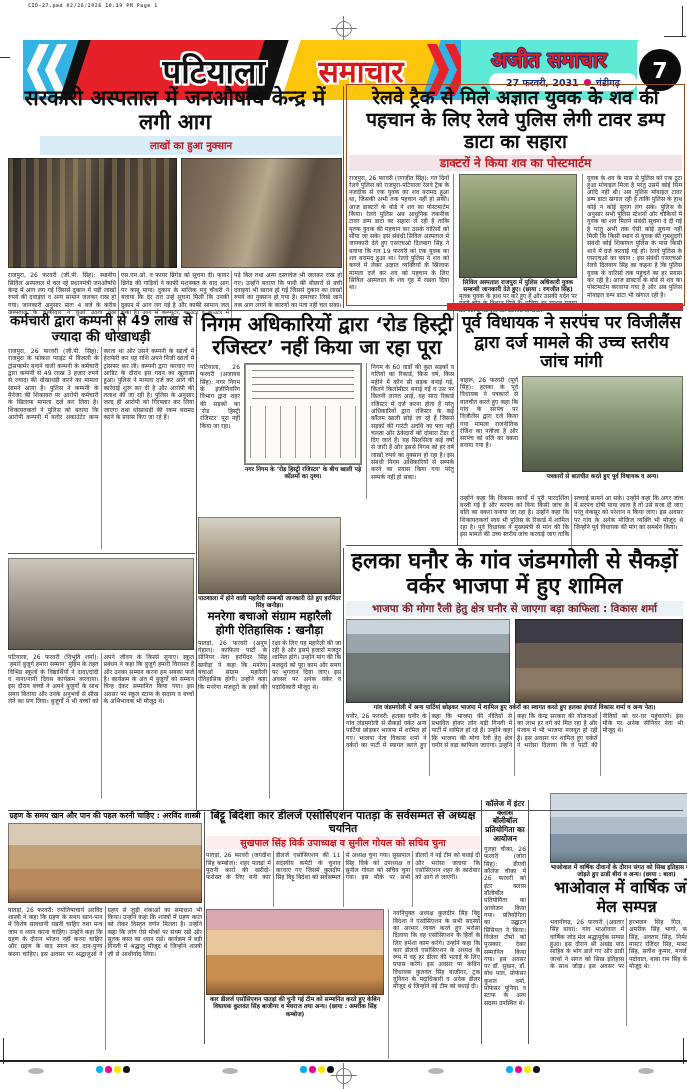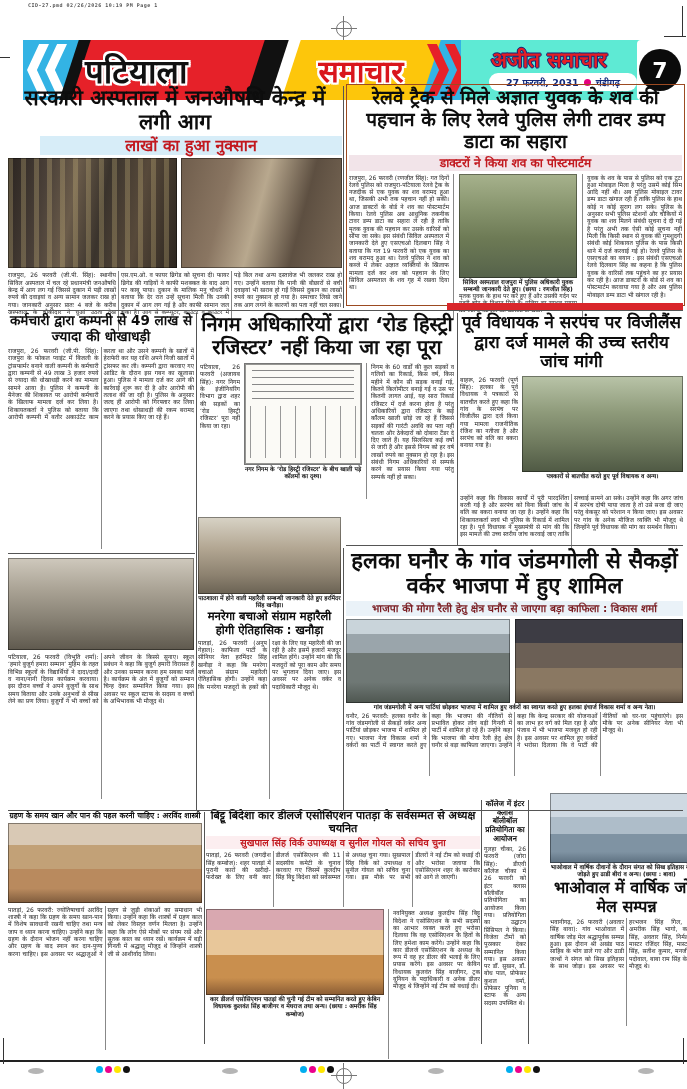--- a/index.html
+++ b/index.html
@@ -15,21 +15,21 @@
   .cropmark{position:absolute;background:#333;}
   
   .masthead{position:absolute;left:23px;top:40px;width:660px;height:60px;display:flex;}
   .mh-banner{position:relative;flex:0 0 438px;background:#33b3e4;overflow:hidden;}
   .chevL{position:absolute;top:4px;width:22px;height:52px;background:#fff;
          clip-path:polygon(100% 0,55% 0,0 50%,55% 100%,100% 100%,45% 50%);}
   .blackband{position:absolute;top:-6px;width:26px;height:72px;background:#111;transform:skewX(-18deg);}
   .redpanel{position:absolute;left:58px;top:-6px;width:180px;height:72px;background:#e62129;transform:skewX(-18deg);}
   .whiteband{position:absolute;top:-6px;width:14px;height:72px;background:#fff;transform:skewX(-18deg);}
   .yellowpanel{position:absolute;left:268px;top:-6px;width:140px;height:72px;background:#fdc60b;transform:skewX(-18deg);}
-  .mh-patiala{position:absolute;left:62px;top:8px;width:180px;text-align:left;font-size:33px;font-weight:bold;color:#111;
+  .mh-patiala{position:absolute;left:62px;top:8px;width:180px;text-align:right;font-size:33px;font-weight:bold;color:#111;
          text-shadow:-2px 0 #fff,2px 0 #fff,0 -2px #fff,0 2px #fff,-2px -2px #fff,2px 2px #fff,-2px 2px #fff,2px -2px #fff;}
   .mh-samachar{position:absolute;left:258px;top:10px;width:160px;text-align:center;font-size:30px;font-weight:bold;color:#d9161c;
          text-shadow:-2px 0 #fff,2px 0 #fff,0 -2px #fff,0 2px #fff,-2px -2px #fff,2px 2px #fff,-2px 2px #fff,2px -2px #fff;}
   .chevR{position:absolute;top:4px;width:22px;height:52px;background:#e62129;
          clip-path:polygon(0 0,45% 0,100% 50%,45% 100%,0 100%,55% 50%);}
   .mh-brand{position:relative;flex:1;background:#5eead4;border-radius:0 6px 6px 0;}
   .brand-title{position:absolute;left:0;right:46px;top:5px;text-align:center;font-size:21px;font-weight:bold;color:#e31e25;
          text-shadow:-1px 0 #13297a,1px 0 #13297a,0 -1px #13297a,0 1px #13297a;}
   .datepill{position:absolute;left:28px;top:33px;width:148px;height:18px;background:#fff;border-radius:9px;
          display:flex;align-items:center;justify-content:center;gap:5px;font-size:9.5px;font-weight:bold;color:#13297a;}
@@ -115,21 +115,21 @@
         <span>चंडीगढ़</span>
       </div>
       <div class="pgbox">
         <div class="pgcircle">7</div>
       </div>
     </div>
   </div>
 
   <div class="art" style="left:8px;top:86px;width:334px;">
     <div class="hl hl-xl">सरकारी अस्पताल में जनऔषधि केन्द्र में लगी आग</div>
-    <div class="subbar" style="background:#d7edf8;font-size:16px;height:19px;line-height:19px;margin-top:2px;margin-left:32px;">लाखों का हुआ नुक्सान</div>
+    <div class="subbar" style="background:#d7edf8;font-size:10px;height:19px;line-height:19px;margin-top:2px;margin-left:32px;">लाखों का हुआ नुक्सान</div>
     <div style="display:flex;gap:4px;margin-top:3px;">
       <div class="photo p-fire" style="flex:1.05;height:110px;"></div>
       <div class="photo p-men" style="flex:1;height:110px;"></div>
     </div>
     <div class="body cols3" style="height:60px;margin-top:3px;">राजपुरा, 26 फरवरी (जी.पी. सिंह): स्थानीय सिविल अस्पताल में चल रहे प्रधानमंत्री जनऔषधि केन्द्र में आग लग गई जिससे दुकान में पड़ी लाखों रुपये की दवाइयां व अन्य सामान जलकर राख हो गया। जानकारी अनुसार प्रातः 4 बजे के करीब अस्पताल के चौकीदार ने धुआं उठता देख एस.एम.ओ. व फायर ब्रिगेड को सूचना दी। फायर ब्रिगेड की गाड़ियों ने काफी मशक्कत के बाद आग पर काबू पाया। दुकान के मालिक मनु चौधरी ने बताया कि देर रात उन्हें सूचना मिली कि उनकी दुकान में आग लग गई है और काफी सामान जल चुका है। आग से कम्प्यूटर, काउंटर व काउंटर में पड़े बिल तथा अन्य दस्तावेज भी जलकर राख हो गए। उन्होंने बताया कि पानी की बौछारों से बची दवाइयां भी खराब हो गईं जिससे दुकान का लाखों रुपये का नुक्सान हो गया है। समाचार लिखे जाने तक आग लगने के कारणों का पता नहीं चल सका।</div>
   </div>
 
   <div class="art a2box" style="left:346px;top:84px;width:333px;height:216px;padding:2px;">
     <div class="hl hl-lg">रेलवे ट्रैक से मिले अज्ञात युवक के शव की पहचान के लिए रेलवे पुलिस लेगी टावर डम्प डाटा का सहारा</div>
     <div class="subbar" style="background:#f2e4e9;font-size:12px;height:16px;line-height:16px;margin-top:2px;">डाक्टरों ने किया शव का पोस्टमार्टम</div>

